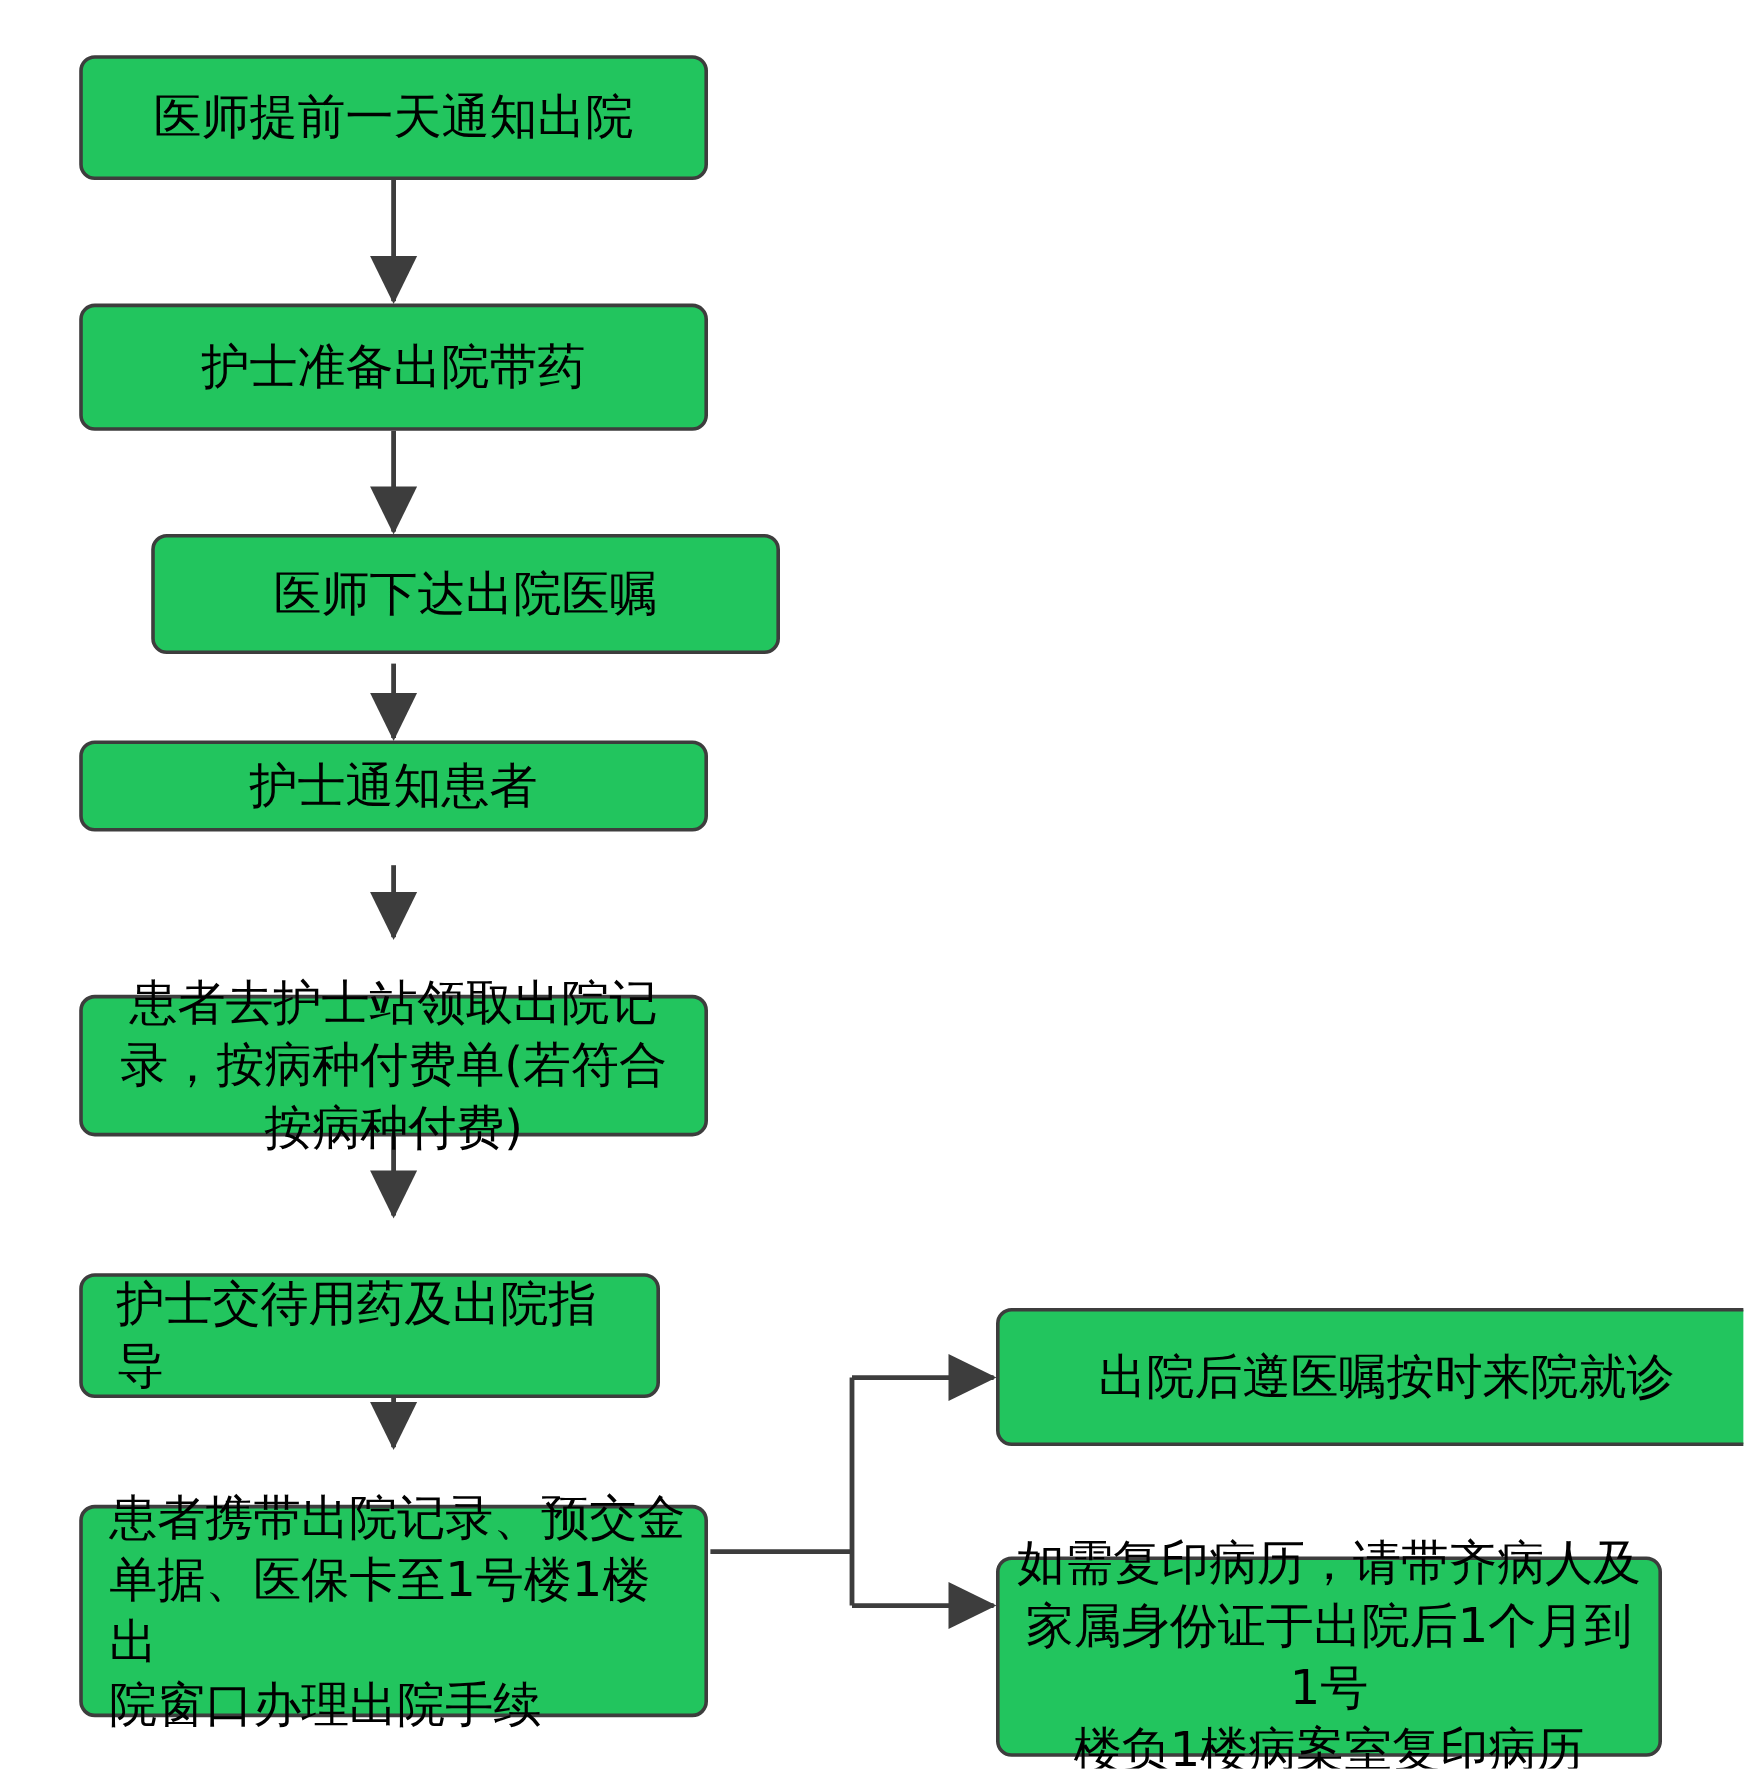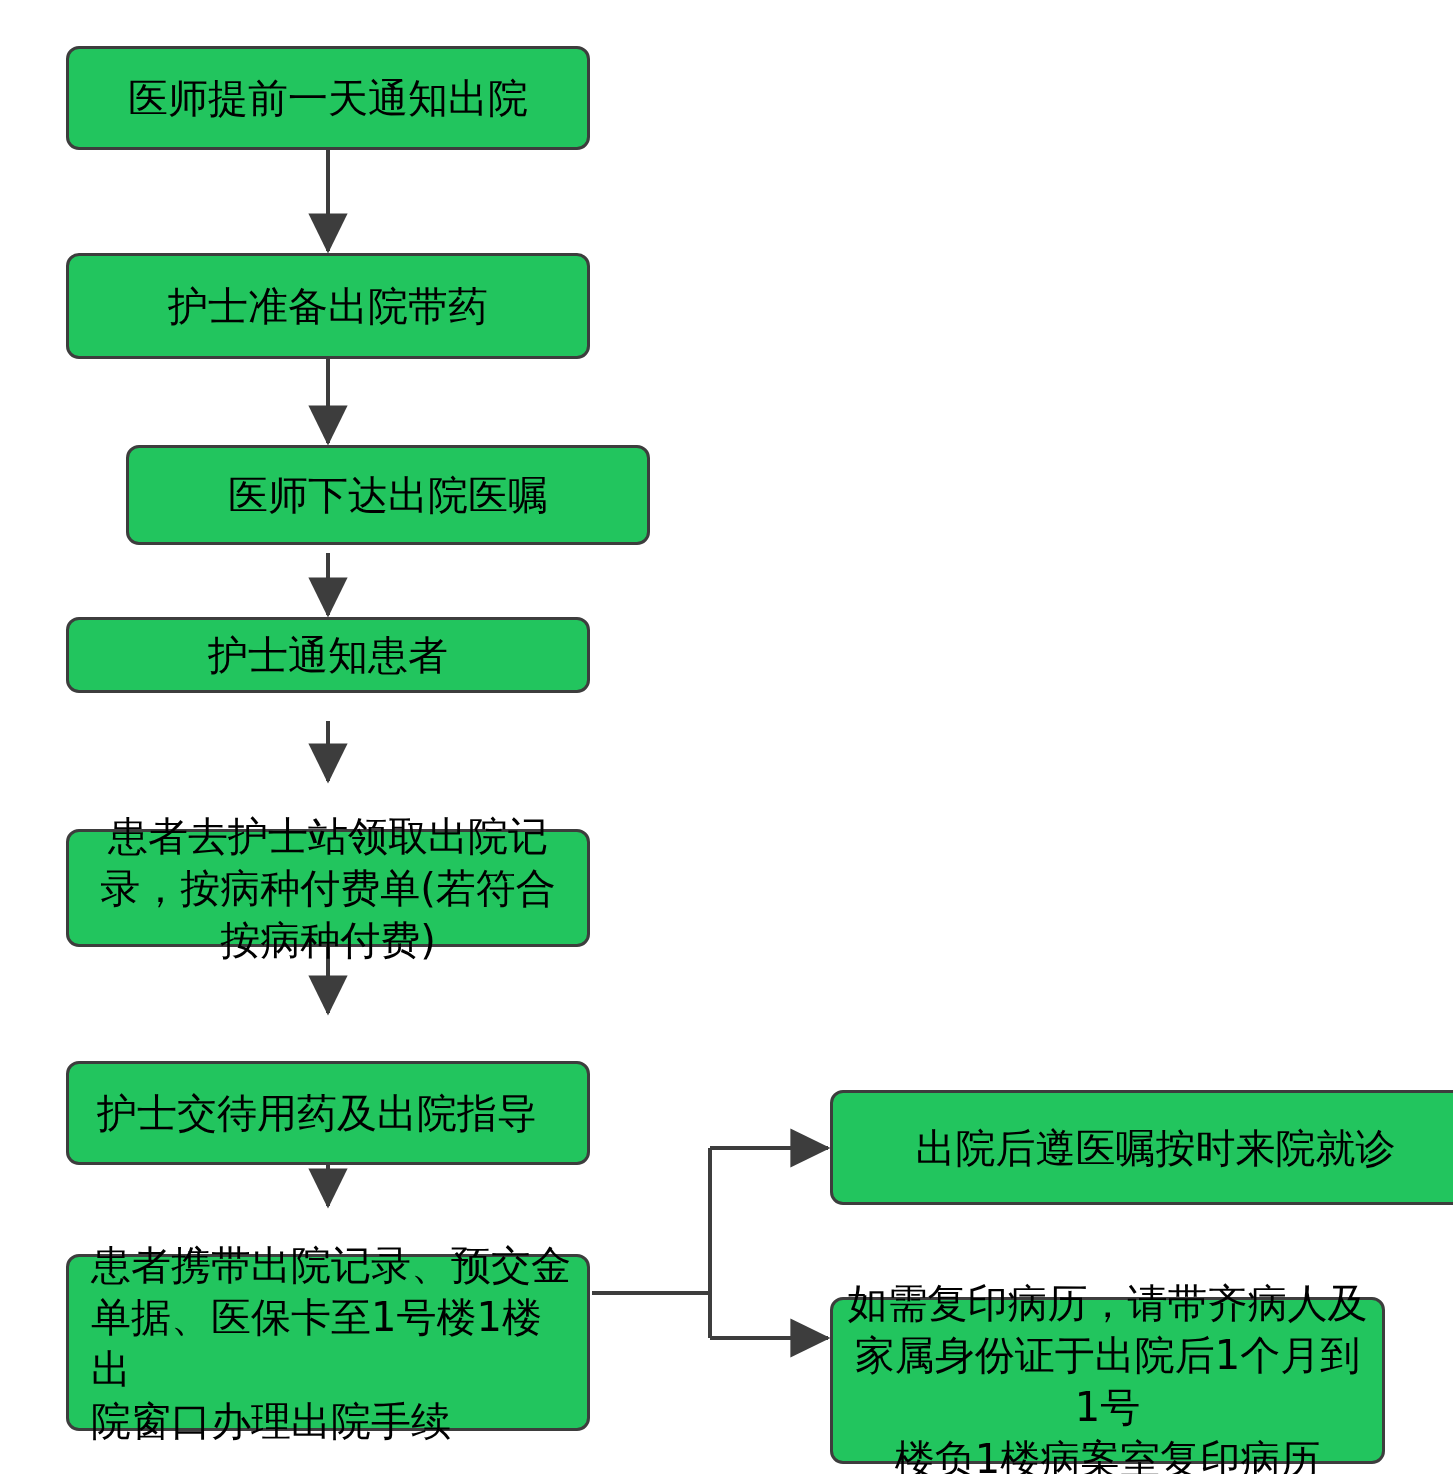--- a/index.html
+++ b/index.html
@@ -86,21 +86,21 @@
   <div class="node center-align" style="left:66px; top:253px; width:524px; height:106px;">护士准备出院带药</div>
 
   <div class="node center-align" style="left:78px; top:445px; width:524px; height:100px;margin-left:48px;">医师下达出院医嘱</div>
 
   <div class="node center-align" style="left:66px; top:617px; width:524px; height:76px;">护士通知患者</div>
 
   <div class="node left-align" style="left:66px; top:783px; width:524px; height:118px; text-align:center; justify-content:center;">患者去护士站领取出院记
 录，按病种付费单(若符合
 按病种付费)</div>
 
-  <div class="node left-align" style="left:66px; top:1015px; width:524px; height:104px; padding-left:28px;">护士交待用药及出院指导</div>
+  <div class="node left-align" style="left:66px; top:1015px; width:484px; height:104px; padding-left:28px;">护士交待用药及出院指导</div>
 
   <div class="node left-align" style="left:66px; top:1208px; width:524px; height:177px; padding-left:22px;">患者携带出院记录、预交金
 单据、医保卡至1号楼1楼出
 院窗口办理出院手续</div>
 
   <div class="node center-align" style="left:830px; top:1090px; width:651px; height:115px;">出院后遵医嘱按时来院就诊</div>
 
   <div class="node center-align" style="left:830px; top:1253px; width:555px; height:167px;margin-top:44px;">如需复印病历，请带齐病人及
 家属身份证于出院后1个月到1号
 楼负1楼病案室复印病历</div>

